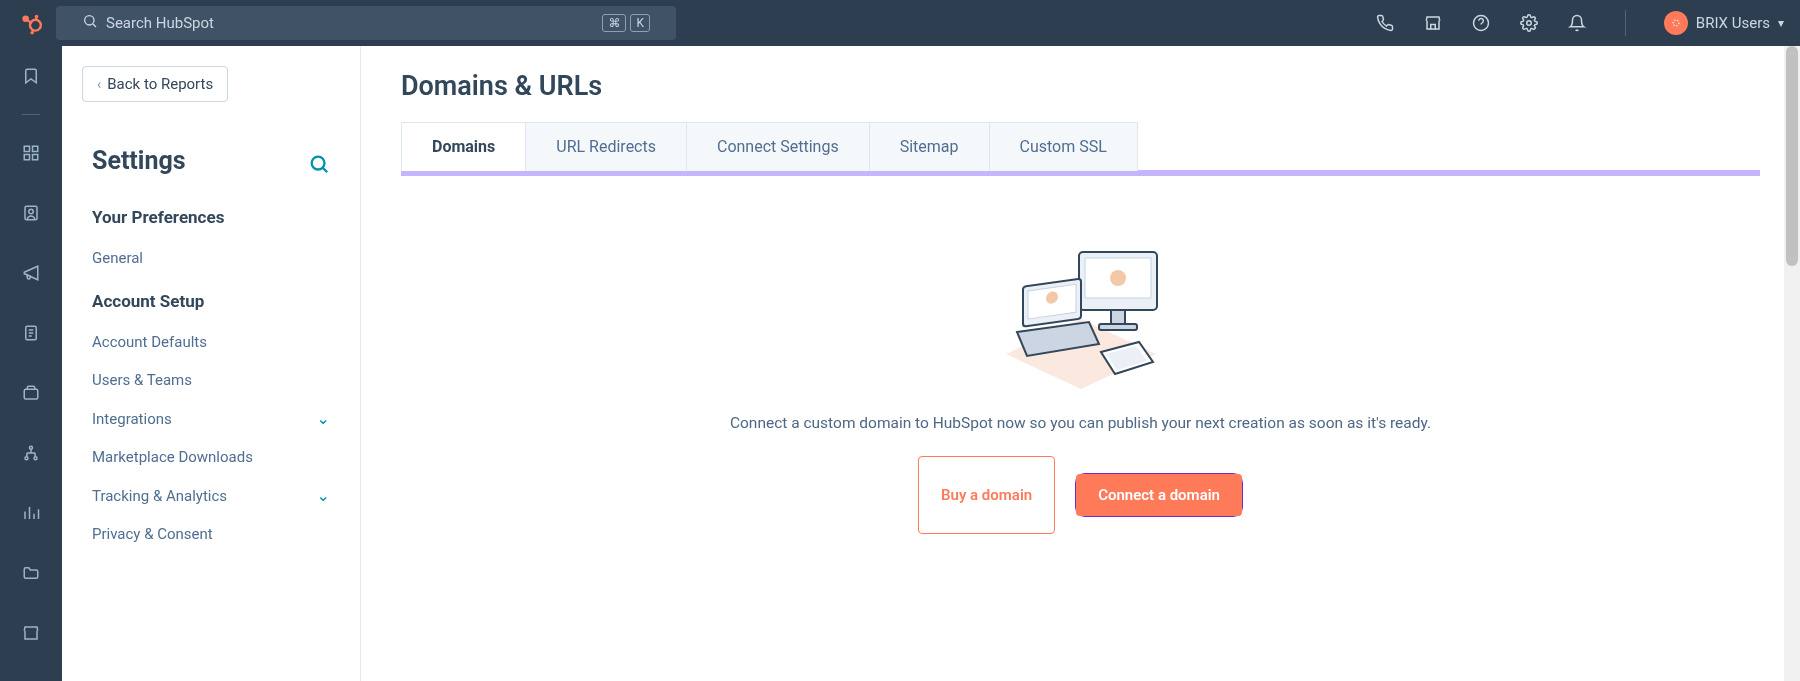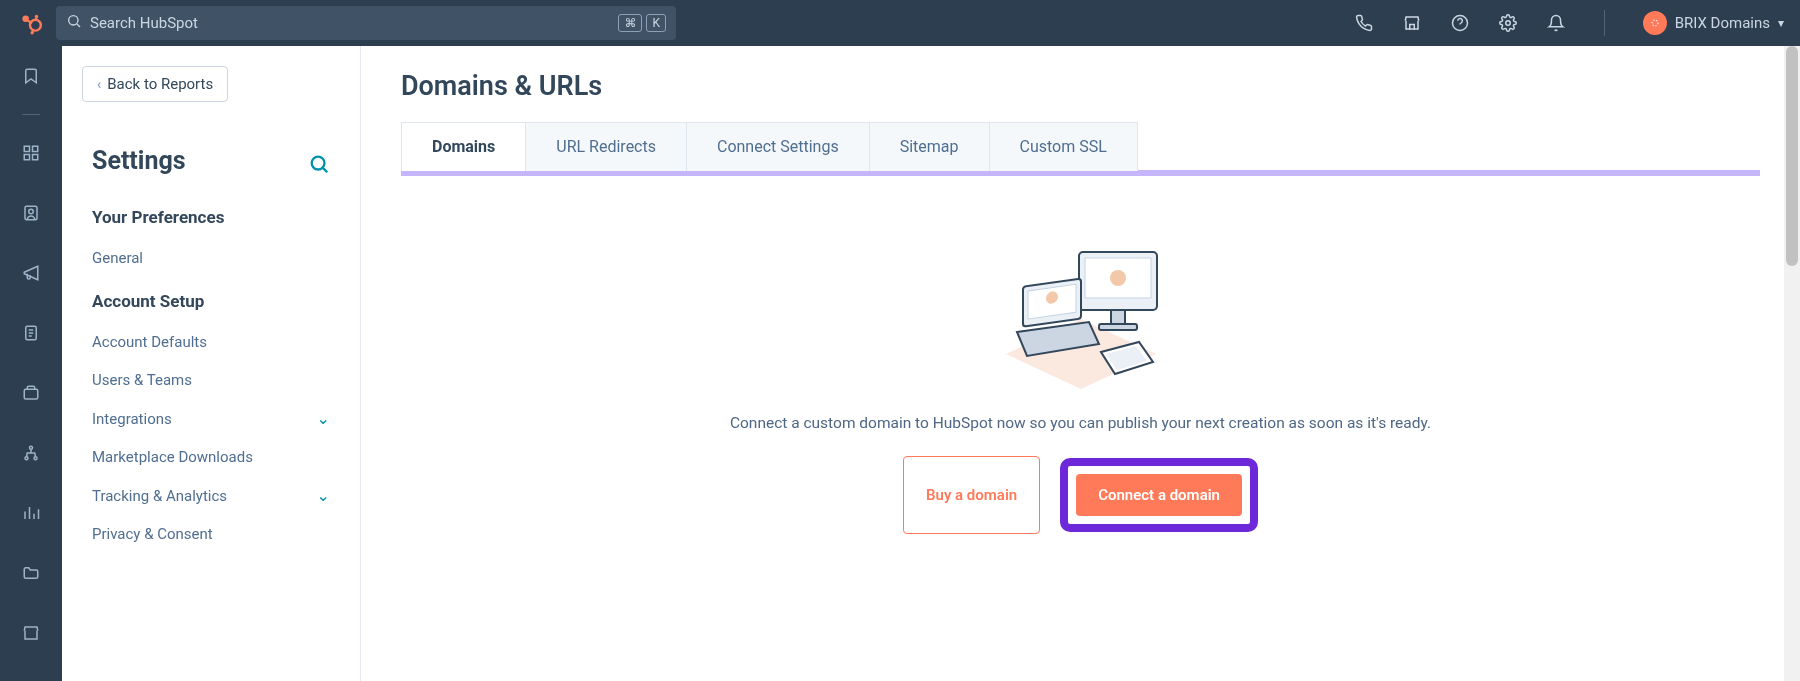--- a/index.html
+++ b/index.html
@@ -2,21 +2,21 @@
 <html><head>
 <meta charset="utf-8">
 <style>
   * { box-sizing: border-box; margin: 0; padding: 0; font-family: -apple-system, BlinkMacSystemFont, "Segoe UI", Roboto, Helvetica, Arial, sans-serif; }
   body { background: #ffffff; width: 1800px; height: 681px; overflow: hidden; position: relative; }
 
   
   .topbar { background: #2d3e50; height: 46px; display: flex; align-items: center; padding: 0 16px; gap: 12px; }
   .topbar-left { display: flex; align-items: center; gap: 12px; }
   .hub-logo { width: 28px; height: 28px; display: flex; align-items: center; justify-content: center; }
-  .search-wrap { background: #3f5266; border-radius: 4px; height: 34px; width: 620px; display: flex; align-items: center; padding: 0 10px; gap: 8px; }
+  .search-wrap { background: #3f5266; border-radius: 4px; height: 34px; width: 620px; display: flex; align-items: center; padding: 0 26px; gap: 8px; }
   .search-wrap input { background: transparent; border: none; outline: none; color: #cbd6e2; font-size: 15px; flex: 1; }
   .search-wrap input::placeholder { color: #cbd6e2; }
   .kbd-shortcut { display: flex; gap: 4px; align-items: center; }
   .kbd-shortcut .key { border: 1px solid #8ea0b5; border-radius: 3px; color: #cbd6e2; font-size: 12px; padding: 1px 5px; line-height: 1.2; }
   .topbar-spacer { flex: 1; }
   .topbar-icons { display: flex; align-items: center; gap: 28px; }
   .topbar-icon { width: 20px; height: 20px; display: flex; align-items: center; justify-content: center; color: #cbd6e2; cursor: pointer; }
   .topbar-divider { width: 1px; height: 26px; background: #516377; margin: 0 10px; }
   .account-menu { display: flex; align-items: center; gap: 8px; cursor: pointer; }
   .account-avatar { width: 24px; height: 24px; border-radius: 50%; background: #ff7a59; display: flex; align-items: center; justify-content: center; }
@@ -51,21 +51,21 @@
   .tab { padding: 14px 30px; font-size: 16px; color: #506e91; border: 1px solid #dfe6ee; border-bottom: none; margin-right: -1px; margin-bottom: -1px; cursor: pointer; background: #f5f8fa; }
   .tab.active { background: #ffffff; color: #33475b; font-weight: 700; border-bottom: 1px solid #fff; }
 
   .empty-state { text-align: center; padding-top: 48px; }
   .illus { width: 220px; height: 180px; margin: 0 auto 10px; display: flex; align-items: center; justify-content: center; }
   .es-title { font-size: 24px; font-weight: 700; color: #33475b; margin-bottom: 14px; }
   .es-sub { font-size: 15.5px; color: #4e6785; margin-bottom: 24px; }
   .es-buttons { display: flex; justify-content: center; gap: 20px; align-items: center; }
   .btn-outline { border: 1px solid #ff7a59; background: #fff; color: #ff7a59; font-weight: 600; font-size: 15px; padding: 29px 22px; border-radius: 4px; cursor: pointer; }
   .btn-fill { border: none; background: #ff7a59; color: #fff; font-weight: 600; font-size: 15px; padding: 12px 22px; border-radius: 4px; cursor: pointer; }
-  .highlight-ring { border: 8px solid #6d28d9; border-radius: 10px; padding: 8px; display: inline-block; }
+  .highlight-ring { border: 1px solid #6d28d9; border-radius: 10px; display: inline-block; }
 
   
   .fakesb { position: absolute; right: 0; top: 46px; bottom: 0; width: 16px; background: #f1f1f1; }
   .fakesb-thumb { position: absolute; top: 0; left: 2px; width: 12px; height: 220px; background: #c1c1c1; border-radius: 6px; }
 </style>
 </head>
 <body>
 
 <div class="topbar">
   <div class="topbar-left">
@@ -128,21 +128,21 @@
         </svg>
     </div>
     <div class="topbar-divider"></div>
     <div class="account-menu">
       <div class="account-avatar">
         <svg width="14" height="14" viewBox="0 0 24 24">
             <circle cx="12" cy="12" r="11" fill="#ff7a59"></circle>
             <circle cx="12" cy="12" r="5" fill="none" stroke="#fff" stroke-width="2" stroke-dasharray="2 3"></circle>
           </svg>
       </div>
-      <span class="account-name">BRIX Domains</span>
+      <span class="account-name">BRIX Users</span>
       <span class="caret-down">▾</span>
     </div>
   </div>
 </div>
 
 <div class="below">
 
   <div class="iconrail">
     <div class="rail-icon">
         <svg width="18" height="18" viewBox="0 0 24 24" fill="none" stroke="currentColor" stroke-width="2">

